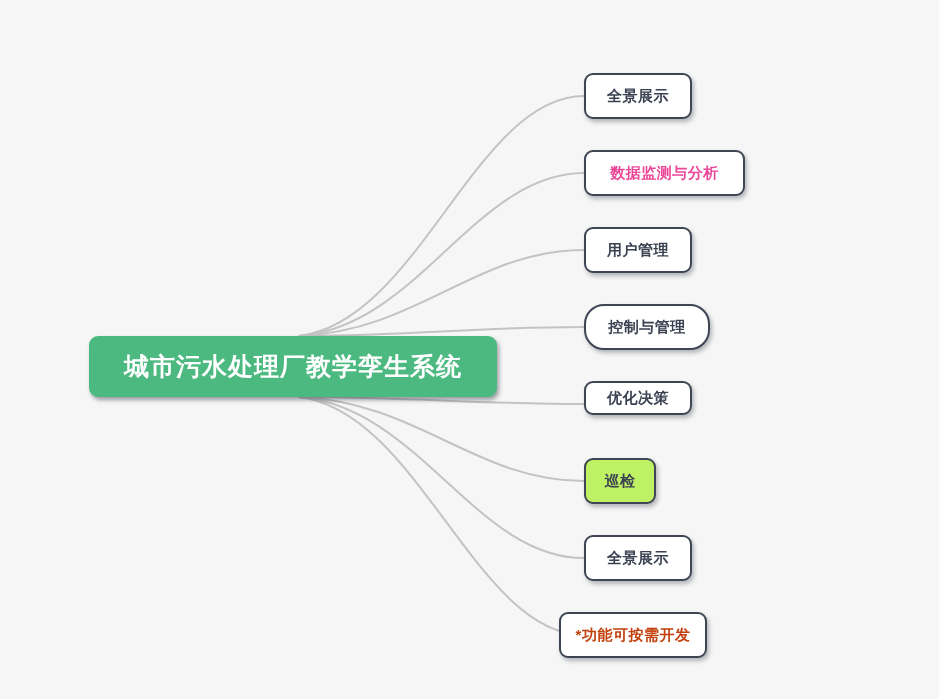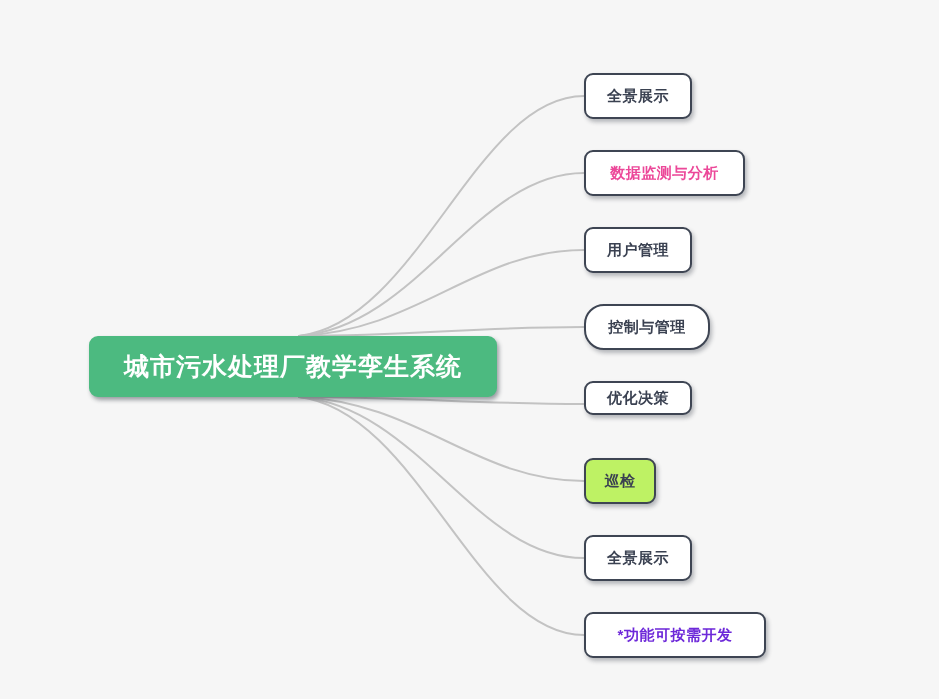--- a/index.html
+++ b/index.html
@@ -100,18 +100,18 @@
       </div>
       <div class="node child-node" style="left: 584px; top: 381px; width: 108px; height: 34px; background: rgb(255, 255, 255); border-color: rgb(62, 69, 83); color: rgb(58, 65, 81);">
         <span>优化决策</span>
       </div>
       <div class="node child-node" style="left: 584px; top: 458px; width: 72px; height: 46px; background: #bef264; border-color: rgb(62, 69, 83); color: rgb(58, 65, 81);">
         <span>巡检</span>
       </div>
       <div class="node child-node" style="left: 584px; top: 535px; width: 108px; height: 46px; background: rgb(255, 255, 255); border-color: rgb(62, 69, 83); color: rgb(58, 65, 81);">
         <span>全景展示</span>
       </div>
-      <div class="node child-node" style="left: 584px; top: 612px; width: 182px; height: 46px; background: rgb(255, 255, 255); border-color: rgb(62, 69, 83); color: #6d28d9;">
+      <div class="node child-node" style="left: 559px; top: 612px; width: 148px; height: 46px; background: rgb(255, 255, 255); border-color: rgb(62, 69, 83); color: #c2410c;">
         <span>*功能可按需开发</span>
       </div>
     </div>
 
 </div>
 
 </body></html>

